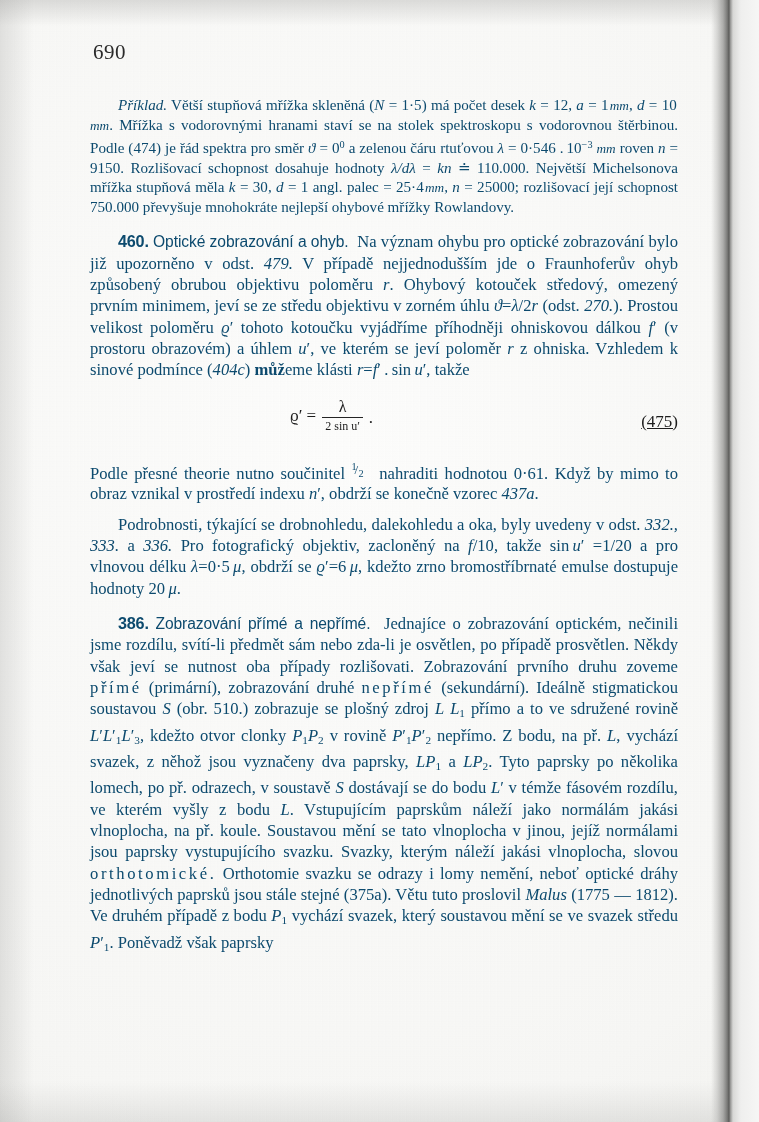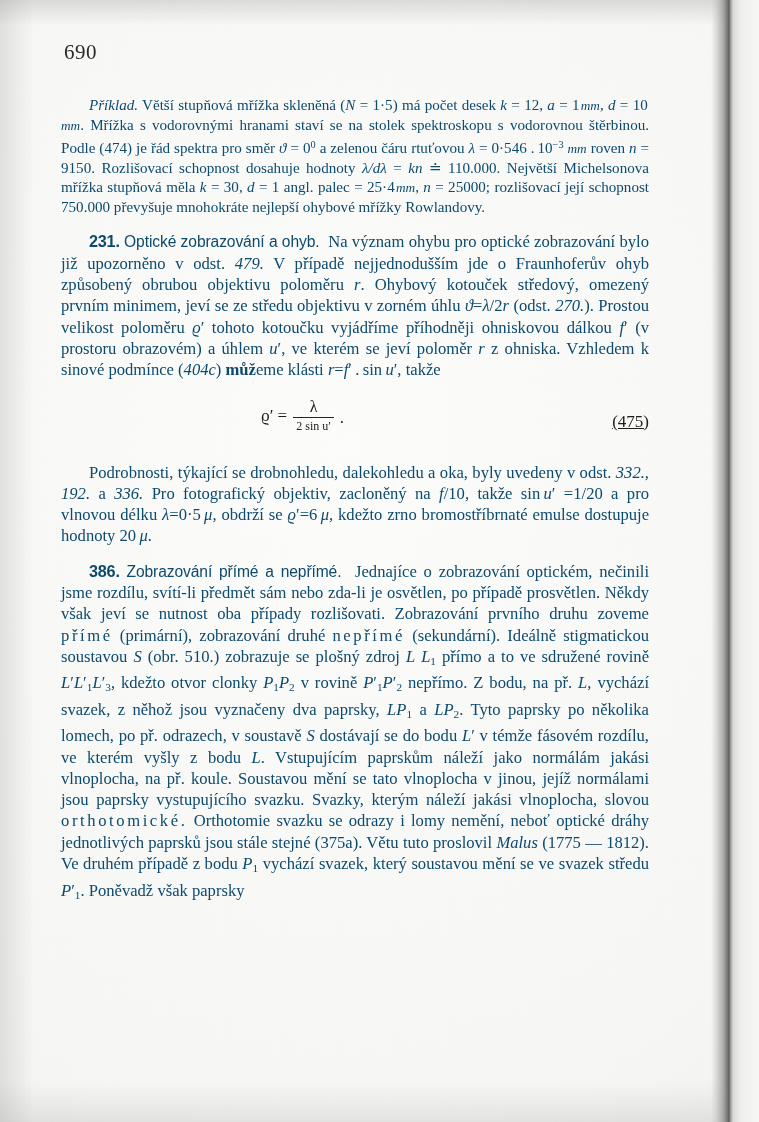--- a/index.html
+++ b/index.html
@@ -68,20 +68,21 @@
         #efefee 30px,
         #f6f6f5 48px);
     pointer-events: none;
   }
 
   
   #page {
     position: absolute;
     inset: 0;
     padding: 8px;
+    margin-left: 29px;
   }
   .folio {
     position: absolute;
     left: 64px;
     top: 40px;
     font-size: 21px;
     letter-spacing: .5px;
     color: #2a2a2a;
   }
   .column {
@@ -207,21 +208,21 @@
       pro směr <i>ϑ</i> <span>=</span> 0<sup>0</sup> a zelenou čáru rtuťovou
       <i>λ</i> <span>=</span> 0·546&nbsp;. 10<sup>−3</sup>
       <i style="font-size:.88em">mm</i> roven
       <i>n</i> <span>=</span> 9150. Rozlišovací schopnost dosahuje hodnoty
       <i>λ/dλ</i> <span>=</span> <i>kn</i> ≐ 110.000.
       Největší Michelsonova mřížka stupňová měla <i>k</i> <span>=</span> 30,
       <i>d</i> <span>=</span> 1 angl. palec <span>=</span>
       25·4 <i style="font-size:.88em">mm</i>, <i>n</i> <span>=</span> 25000;
       rozlišovací její schopnost 750.000 převyšuje mnohokráte nejlepší ohybové mřížky Rowlandovy.</p>
 
-    <p class="indent gap"><span class="sec-no">231.</span>
+    <p class="indent gap"><span class="sec-no">460.</span>
       <span class="sec-title">Optické zobrazování a ohyb.</span>
       &nbsp;Na význam ohybu pro optické zobrazování bylo již upozorněno v odst.
       <i>479.</i>
       V případě nejjednodušším jde o Fraunhoferův ohyb způsobený obrubou objektivu
       poloměru <i>r</i>. Ohybový kotouček středový, omezený prvním minimem, jeví
       se ze středu objektivu v zorném úhlu <i>ϑ</i><span>=</span><i>λ</i>/2<i>r</i>
       (odst. <i>270.</i>).
       Prostou velikost poloměru <i>ϱ</i>′ tohoto kotoučku vyjádříme příhodněji ohniskovou
       dálkou <i>f</i>′ (v prostoru obrazovém) a úhlem <i>u</i>′, ve kterém se jeví
       poloměr <i>r</i> z ohniska. Vzhledem k sinové podmínce
@@ -235,25 +236,30 @@
         <span class="eq-frac">
           <span class="num">λ</span>
           <span class="bar"></span>
           <span class="den">2 sin u′</span>
         </span>
         <span class="eq-tail">.</span>
       </div>
       <div class="eq-num">(475)</div>
     </div>
 
+    <p>Podle přesné theorie nutno součinitel
+      <span class="frac-inline"><span class="n">1</span><span class="s">/</span><span class="d">2</span></span>
+      &nbsp;nahraditi hodnotou 0·61. Když by mimo to obraz vznikal v prostředí indexu
+      <i>n</i>′, obdrží se konečně vzorec
+      <i>437a</i>.</p>
 
     <p class="indent gap-sm">Podrobnosti,
       týkající se drobnohledu, dalekohledu a oka, byly uvedeny v odst.
       <i>332.,</i>
-      <i>192.</i> a
+      <i>333.</i> a
       <i>336.</i>
       Pro fotografický objektiv, zacloněný na <i>f</i>/10, takže sin <i>u</i>′
       <span>=</span>1/20 a pro vlnovou délku <i>λ</i><span>=</span>0·5 <i>μ</i>, obdrží se
       <i>ϱ</i>′<span>=</span>6 <i>μ</i>, kdežto zrno bromostříbrnaté emulse dostupuje
       hodnoty 20 <i>μ</i>.</p>
 
     <p class="indent gap"><span class="sec-no">386.</span>
       <span class="sec-title">Zobrazování přímé a nepřímé.</span>
       &nbsp;Jednajíce o zobrazování optickém, nečinili jsme rozdílu, svítí-li předmět sám
       nebo zda-li je osvětlen, po případě prosvětlen. Někdy však jeví se nutnost oba

